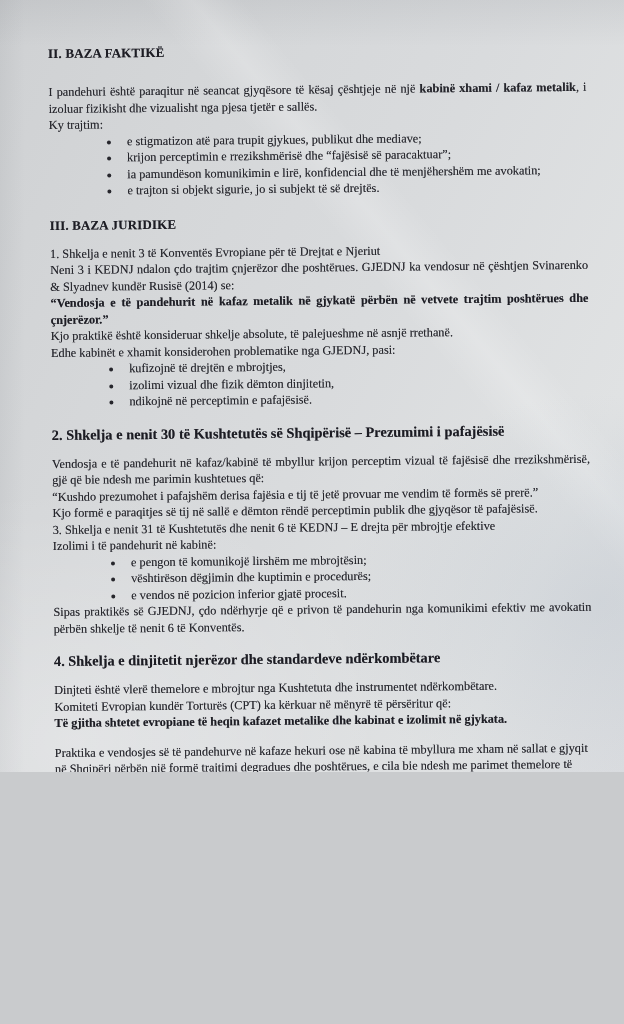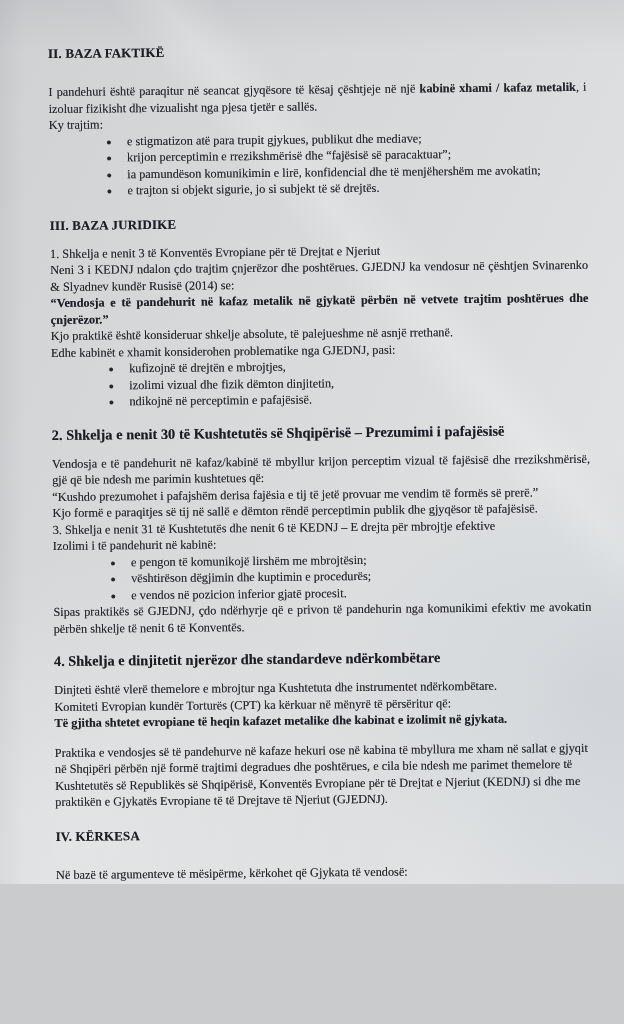--- a/index.html
+++ b/index.html
@@ -2,21 +2,21 @@
 <html><head>
 <meta charset="utf-8">
 <style>
   html,body{margin:0;padding:0;}
   body{
     width:624px;height:1024px;overflow:hidden;
     font-family:"Liberation Serif", serif;
     background:#c9cbcd;
   }
   .photo{
-    position:relative;width:624px;height:884px;overflow:hidden;
+    position:relative;width:624px;height:772px;overflow:hidden;
     background:
       linear-gradient(115deg,#cfd1d3 0%,#d5d7d9 28%,#d9dbdd 52%,#e0e2e3 82%,#dbdde0 100%);
   }
   
   .shade{
     position:absolute;inset:0;pointer-events:none;
     background:
       radial-gradient(90% 60% at 12% 96%, rgba(255,255,255,0.28) 0%, rgba(255,255,255,0) 55%),
       radial-gradient(70% 45% at 96% 78%, rgba(176,186,198,0.30) 0%, rgba(176,186,198,0) 60%),
       linear-gradient(50deg, rgba(0,0,0,0) 62%, rgba(255,255,255,0.20) 66%, rgba(0,0,0,0) 70%),

